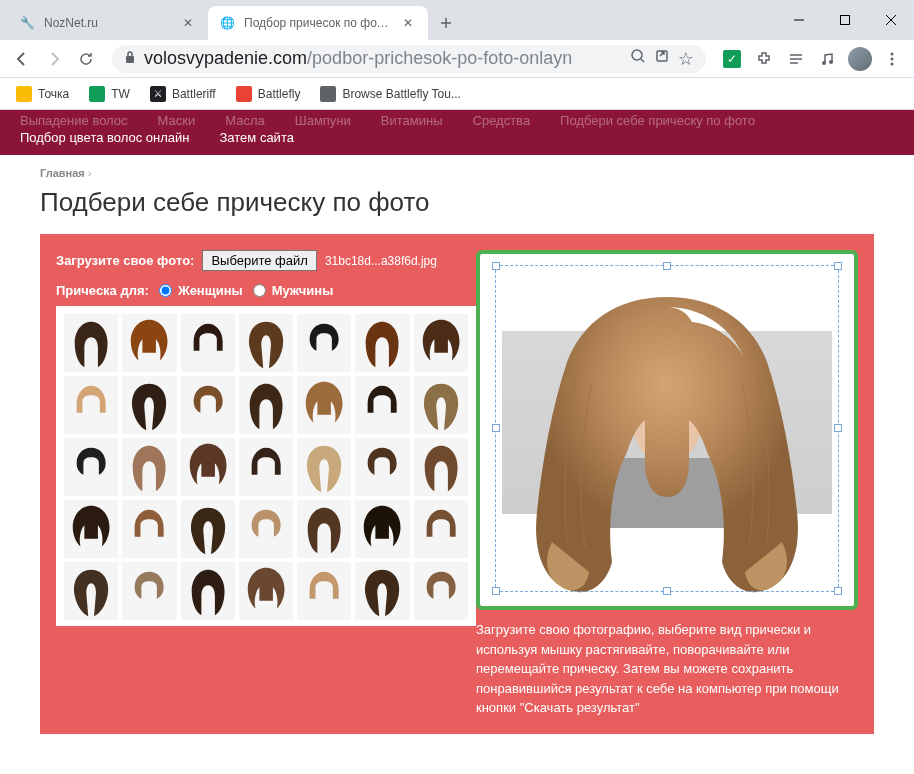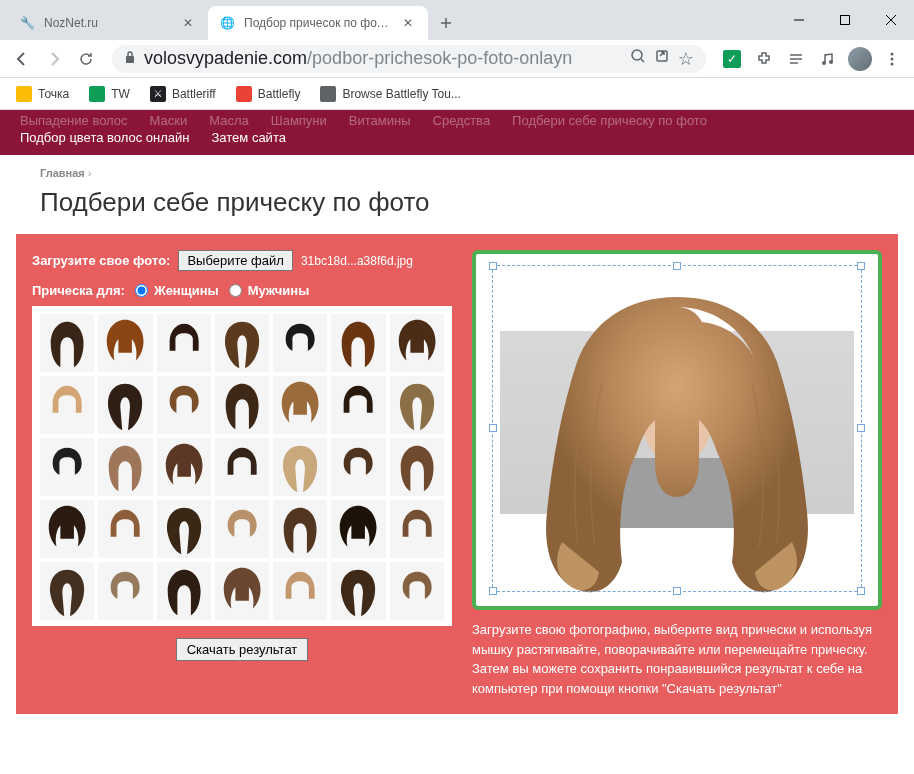--- a/index.html
+++ b/index.html
@@ -25,26 +25,26 @@
 .addr-path { color: #80868b; }
 .ext-icon { width: 28px; height: 28px; display: flex; align-items: center; justify-content: center; color: #5f6368; }
 .avatar { width: 24px; height: 24px; border-radius: 50%; background: linear-gradient(135deg, #8e9eab, #636e72); }
 
 .bookmarks { height: 32px; background: #fff; display: flex; align-items: center; padding: 0 8px; gap: 4px; border-bottom: 1px solid #dadce0; }
 .bm { display: flex; align-items: center; gap: 6px; padding: 4px 8px; font-size: 12px; color: #3c4043; border-radius: 4px; }
 .bm-icon { width: 16px; height: 16px; border-radius: 2px; }
 
 .content { background: #fff; height: calc(774px - 40px - 38px - 32px); overflow: hidden; position: relative; }
 .site-nav { background: #8b1538; color: #fff; padding: 3px 20px 10px; font-size: 13px; }
-.site-nav-row { display: flex; gap: 22px; }
+.site-nav-row { display: flex; gap: 30px; }
 .breadcrumb { padding: 12px 40px 0; font-size: 11px; color: #888; }
 .breadcrumb a { color: #888; text-decoration: none; font-weight: bold; }
 .page-title { padding: 8px 40px 16px; font-size: 26px; font-weight: normal; color: #333; }
 
-.widget { margin: 0 16px; background: #e85d5d; padding: 16px; display: flex; gap: 20px; }
+.widget { margin: 0 40px; background: #e85d5d; padding: 16px; display: flex; }
 .left-col { flex: 0 0 420px; }
 .upload-row { color: #fff; font-size: 13px; font-weight: bold; display: flex; align-items: center; gap: 8px; margin-bottom: 12px; }
 .file-btn { background: #efefef; border: 1px solid #767676; padding: 2px 8px; font-size: 13px; font-weight: normal; color: #000; }
 .file-name { font-weight: normal; font-size: 12px; }
 .gender-row { color: #fff; font-size: 13px; font-weight: bold; display: flex; align-items: center; gap: 4px; margin-bottom: 8px; }
 .gender-row input { margin: 0 2px 0 6px; }
 .gallery { background: #fff; height: 320px; overflow-y: scroll; padding: 8px; display: grid; grid-template-columns: repeat(7, 1fr); gap: 4px; }
 .hair-thumb { width: 100%; height: 58px; background: #f5f5f5; position: relative; overflow: hidden; }
 .download-btn { display: block; margin: 12px auto 0; background: #efefef; border: 1px solid #767676; padding: 3px 10px; font-size: 13px; color: #000; }
 
@@ -325,21 +325,20 @@
           <div class="hair-thumb"><svg class="hair-svg" viewBox="0 0 50 60">
               <path d="M25 10 C17 10 10 18 10 28 L10 38 L16 38 L16 26 C16 22 20 20 25 20 C30 20 34 22 34 26 L34 38 L40 38 L40 28 C40 18 33 10 25 10" fill="#c4986e"></path>
             </svg></div>
           <div class="hair-thumb"><svg class="hair-svg" viewBox="0 0 50 60">
               <path d="M25 8 C12 8 5 20 8 35 C10 45 16 54 22 56 L20 32 C20 26 22 22 25 22 C28 22 30 26 30 32 L28 56 C34 54 40 45 42 35 C45 20 38 8 25 8" fill="#3f2a1a"></path>
             </svg></div>
           <div class="hair-thumb"><svg class="hair-svg" viewBox="0 0 50 60">
               <path d="M25 10 C16 10 10 17 10 26 C10 32 13 36 17 38 L17 26 C17 22 20 20 25 20 C30 20 33 22 33 26 L33 38 C37 36 40 32 40 26 C40 17 34 10 25 10" fill="#856142"></path>
             </svg></div>
         </div>
-      <button class="download-btn">Скачать результат</button>
     </div>
 
     <div class="right-col">
       <div class="preview">
         <div class="photo-bg"></div>
         <div class="shirt"></div>
         <div class="neck"></div>
         <div class="face"></div>
         <div class="hair-overlay">
           <svg viewBox="0 0 300 320">

